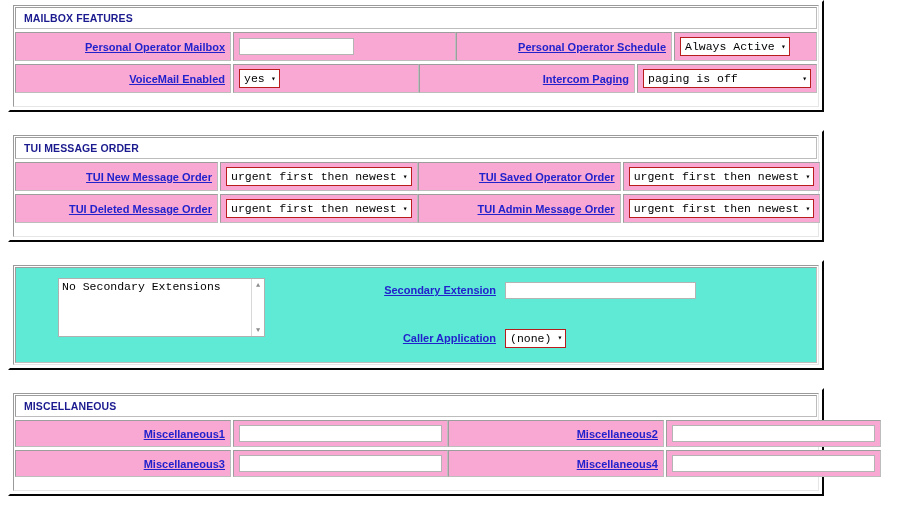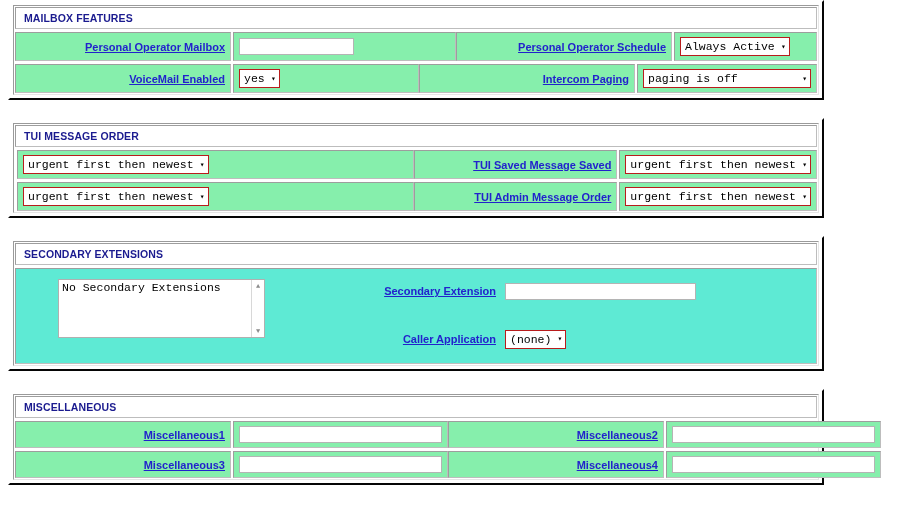--- a/index.html
+++ b/index.html
@@ -58,35 +58,35 @@
     box-sizing: border-box;
   }
 
   
   .row {
     display: flex;
     align-items: stretch;
     margin-bottom: 3px;
     box-sizing: border-box;
   }
-  .row:last-child { margin-bottom: 0; }
+  .row:last-child { margin-bottom: 12px; }
 
   .half {
     display: flex;
     align-items: stretch;
     box-sizing: border-box;
   }
   .half.left  { width: 441px; }
   .half.right { flex: 1 1 auto; }
 
   .cell {
     border: 1px solid #bdbdbd;
     border-top-color: #9d9d9d;
     border-left-color: #9d9d9d;
-    background: #86efac;
+    background: #f9a8d4;
     box-sizing: border-box;
     display: flex;
     align-items: center;
   }
   .cell.label-cell {
     justify-content: flex-end;
     padding: 4px 5px 4px 4px;
   }
   .cell.field-cell {
     justify-content: flex-start;
@@ -319,42 +319,48 @@
 
     </div>
   </div>
 
   <div class="section tui">
     <div class="section-inner">
       <div class="section-title">TUI MESSAGE ORDER</div>
 
       <div class="row">
         <div class="half left">
+          <div class="cell label-cell">
+            <a class="lbl" href="#">TUI New Message Order</a>
+          </div>
           <div class="cell field-cell">
             <span class="sel w-order">
               <span>urgent first then newest</span>
               <span class="arw">▾</span>
             </span>
           </div>
         </div>
         <div class="half right">
           <div class="cell label-cell">
-            <a class="lbl" href="#">TUI Saved Message Saved</a>
+            <a class="lbl" href="#">TUI Saved Operator Order</a>
           </div>
           <div class="cell field-cell">
             <span class="sel w-order">
               <span>urgent first then newest</span>
               <span class="arw">▾</span>
             </span>
           </div>
         </div>
       </div>
 
       <div class="row">
         <div class="half left">
+          <div class="cell label-cell">
+            <a class="lbl" href="#">TUI Deleted Message Order</a>
+          </div>
           <div class="cell field-cell">
             <span class="sel w-order">
               <span>urgent first then newest</span>
               <span class="arw">▾</span>
             </span>
           </div>
         </div>
         <div class="half right">
           <div class="cell label-cell">
             <a class="lbl" href="#">TUI Admin Message Order</a>
@@ -366,21 +372,20 @@
             </span>
           </div>
         </div>
       </div>
 
     </div>
   </div>
 
   <div class="section secext">
     <div class="section-inner">
-      <div class="section-title">SECONDARY EXTENSIONS</div>
 
       <div class="secext-body">
 
         <div class="listbox">
           <div class="opt">No Secondary Extensions</div>
           <div class="sbar">
             <div class="up">▲</div>
             <div class="dn">▼</div>
           </div>
         </div>

